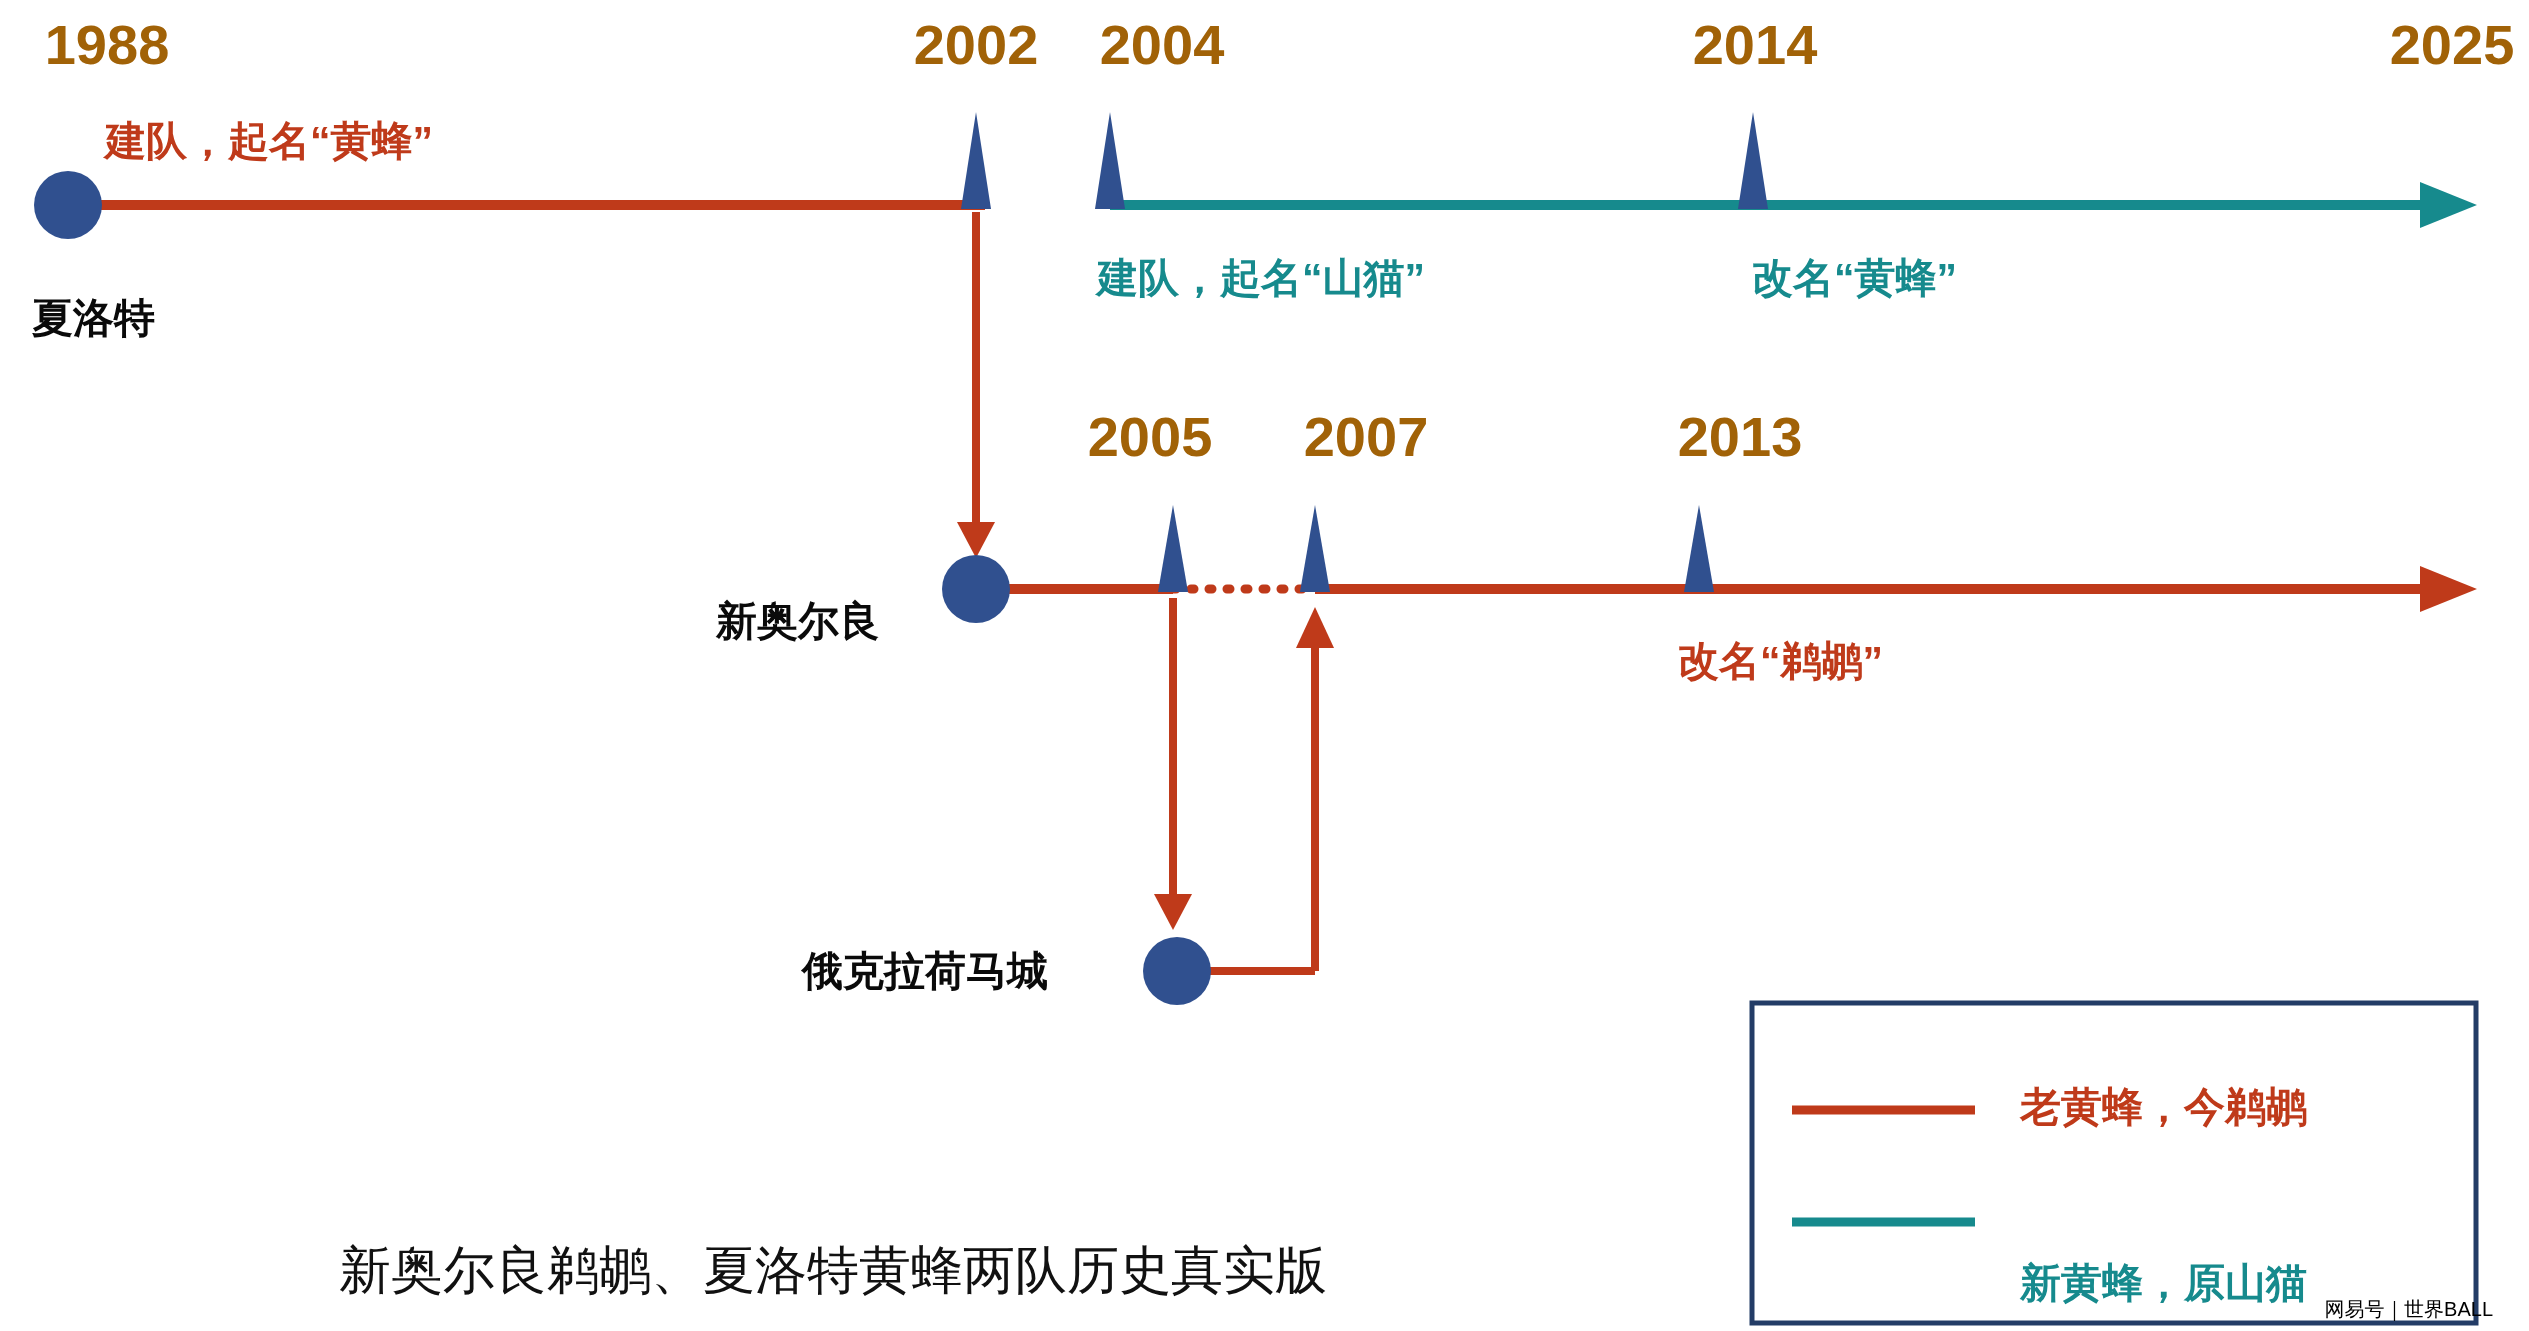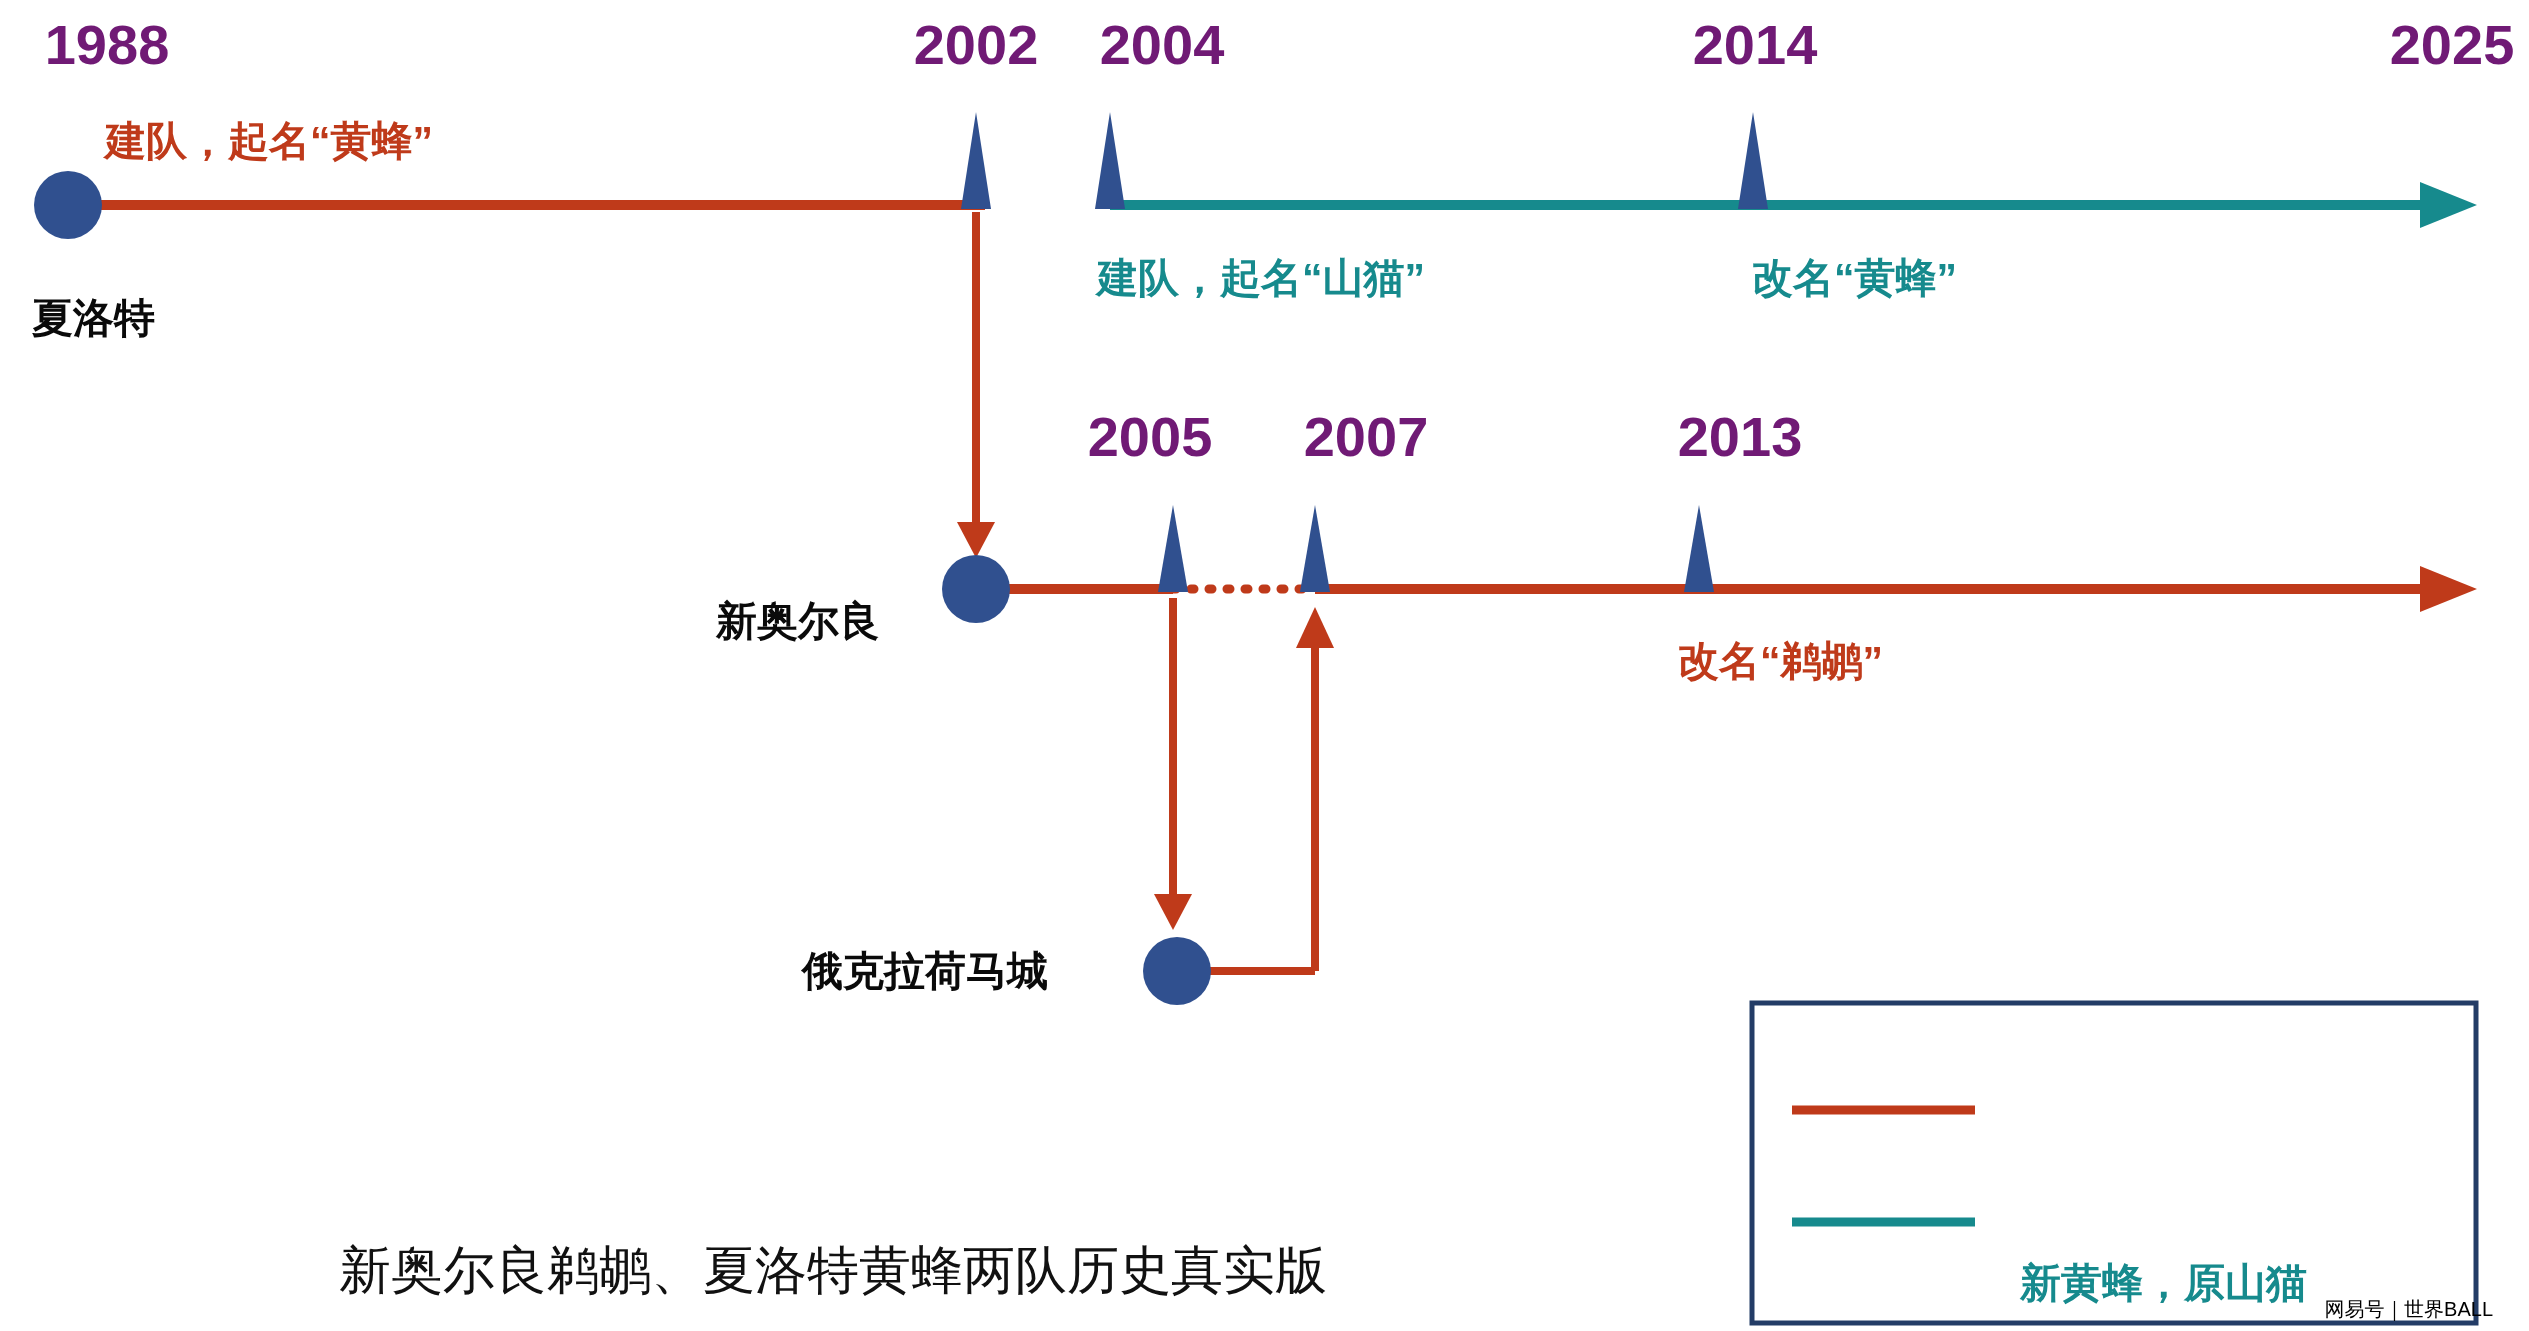--- a/index.html
+++ b/index.html
@@ -9,21 +9,21 @@
     height: 1331px;
     background: #ffffff;
     overflow: hidden;
     font-family: "Liberation Sans", sans-serif;
   }
   .shapes { position: absolute; left: 0; top: 0; }
   .label { position: absolute; white-space: nowrap; line-height: 1.05; }
   .year {
     font-size: 56px;
     font-weight: bold;
-    color: #701a75;
+    color: #a16207;
     transform: translateX(-50%);
   }
   .cn { font-size: 41px; font-weight: bold; }
   .red   { color: var(--old-hornets-red, #bf3a1a); }
   .teal  { color: var(--new-hornets-teal, #168a8d); }
   .black { color: #0a0a0a; }
   .r-anchor { transform: translateX(-100%); }
   .caption {
     font-family: "Liberation Serif", serif;
     font-size: 52px;
@@ -90,18 +90,19 @@
   <div class="label year" style="left:1740px; top:408px;text-align:center;">2013</div>
 
   <div class="label cn red" style="left:105px; top:120px;">建队，起名“黄蜂”</div>
   <div class="label cn black" style="left:32px; top:297px;">夏洛特</div>
   <div class="label cn teal" style="left:1097px; top:257px;">建队，起名“山猫”</div>
   <div class="label cn teal" style="left:1752px; top:257px;">改名“黄蜂”</div>
   <div class="label cn black r-anchor" style="left:880px; top:600px;">新奥尔良</div>
   <div class="label cn red" style="left:1678px; top:640px;">改名“鹈鹕”</div>
   <div class="label cn black r-anchor" style="left:1048px; top:950px;">俄克拉荷马城</div>
 
+  <div class="label cn red" style="left:2020px; top:1086px;">老黄蜂，今鹈鹕</div>
   <div class="label cn teal" style="left:2020px; top:1262px;">新黄蜂，原山猫</div>
 
   <div class="label caption" style="left:339px; top:1244px;">新奥尔良鹈鹕、夏洛特黄蜂两队历史真实版</div>
   <div class="label watermark" style="right:36px; top:1299px;">网易号｜世界BALL</div>
 
 </div>
 
 </body></html>

